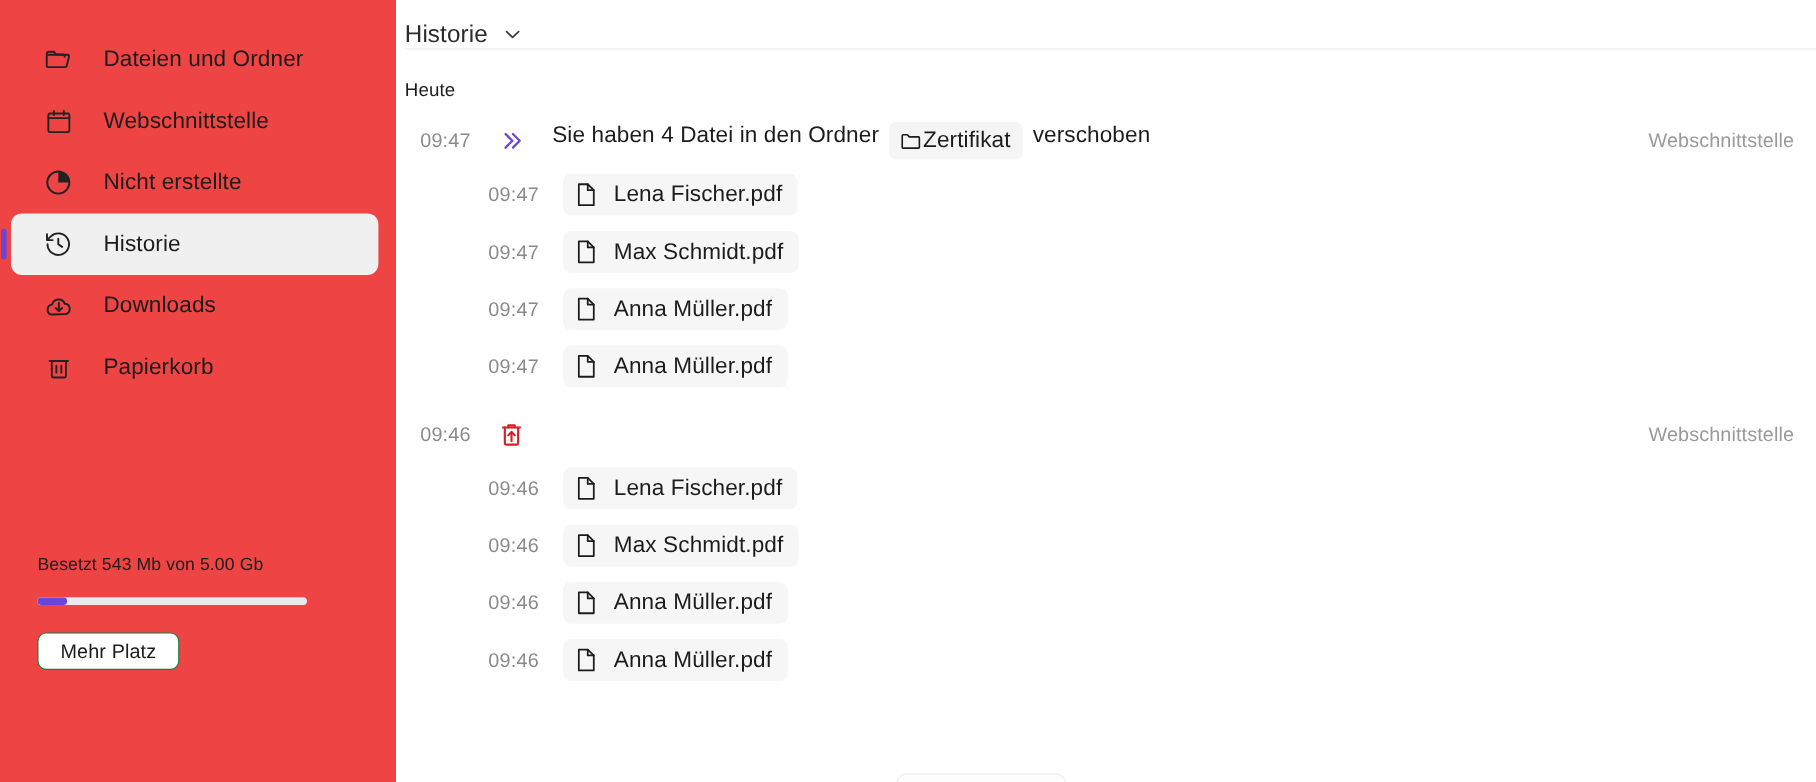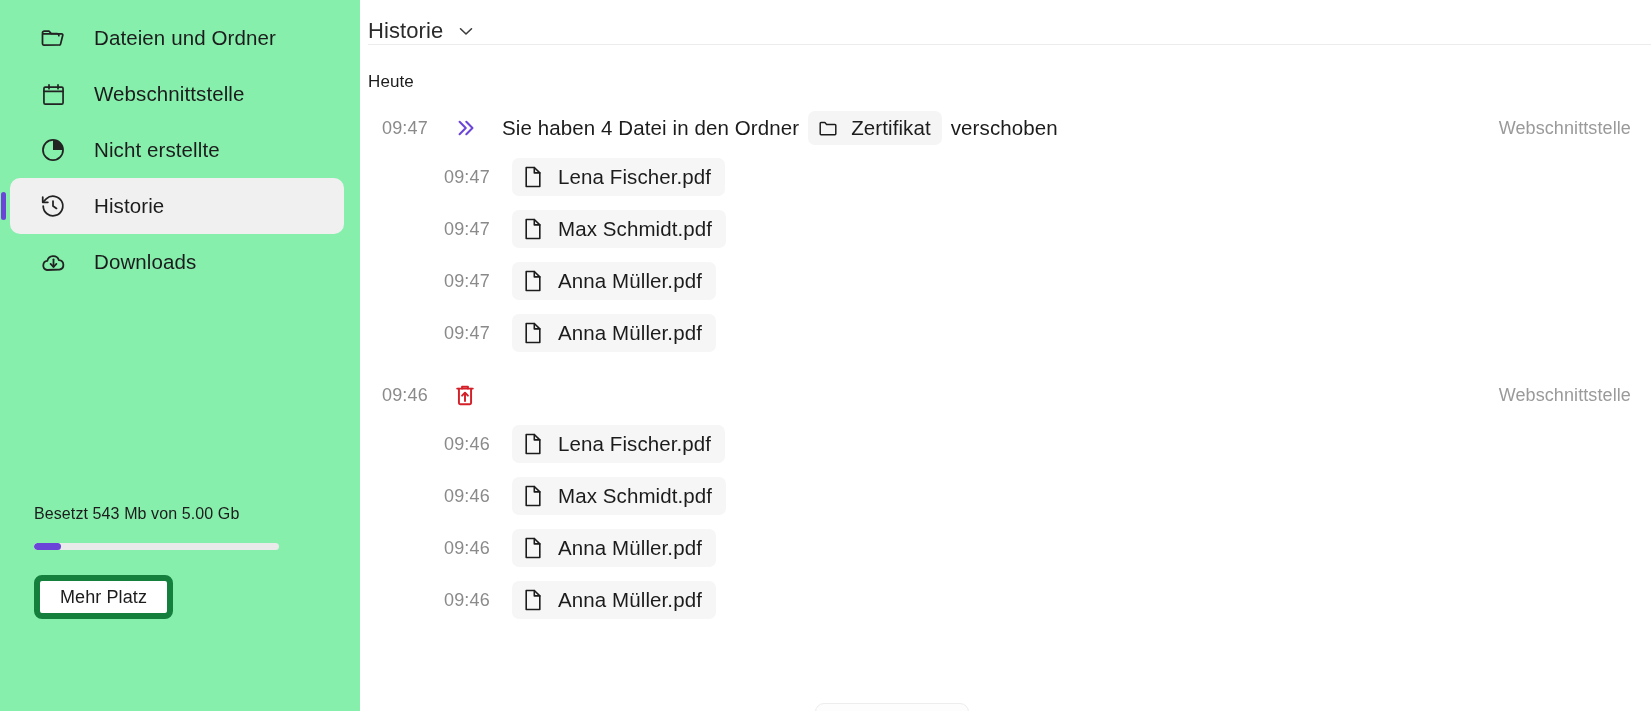--- a/index.html
+++ b/index.html
@@ -21,24 +21,24 @@
     width: 1651px;
     height: 711px;
     position: relative;
   }
 
   
   .sidebar {
     width: 360px;
     flex: 0 0 360px;
     height: 711px;
-    background: #86efac;
+    background: #ef4444;
     position: relative;
     box-sizing: border-box;
-    padding-top: 10px;
+    padding-top: 26px;
   }
   .nav-list {
     display: flex;
     flex-direction: column;
   }
   .nav-item {
     position: relative;
     display: flex;
     align-items: center;
     height: 56px;
@@ -105,23 +105,23 @@
   .progress-fill {
     height: 7px;
     border-radius: 4px;
     background: #6a45d8;
   }
   .more-space-btn {
     margin-top: 25px;
     display: inline-flex;
     align-items: center;
     justify-content: center;
-    height: 44px;
+    height: 34px;
     padding: 0 20px;
-    border: 6px solid #15803d;
+    border: 1px solid #15803d;
     border-radius: 8px;
     background: #ffffff;
     font-family: "Liberation Sans", sans-serif;
     font-size: 18px;
     color: #1c1c1c;
     cursor: pointer;
     letter-spacing: 0.1px;
   }
 
   
@@ -188,21 +188,21 @@
     margin-left: 22px;
     display: flex;
     align-items: center;
     justify-content: center;
   }
   .action-text {
     margin-left: 22px;
     font-size: 20.5px;
     color: #1c1c1c;
     display: flex;
-    align-items: center;
+    align-items: flex-start;
     white-space: nowrap;
     letter-spacing: 0.1px;
   }
   .chip {
     display: inline-flex;
     align-items: center;
     background: #f5f5f5;
     border-radius: 7px;
     padding: 5px 11px 5px 9px;
     margin: 0 9px;
@@ -211,21 +211,21 @@
   .chip .chip-icon {
     width: 22px;
     height: 24px;
     flex: 0 0 22px;
     display: flex;
     align-items: center;
     justify-content: center;
     color: #1c1c1c;
   }
   .chip .chip-label {
-    margin-left: 12px;
+    margin-left: 0;
     font-size: 20.5px;
     color: #1c1c1c;
     letter-spacing: 0.1px;
   }
   .action-source {
     position: absolute;
     right: 20px;
     font-size: 18px;
     color: #9a9a9a;
     letter-spacing: 0.1px;
@@ -340,20 +340,30 @@
         <span class="nav-icon">
           <svg width="29" height="29" viewBox="0 0 24 24" fill="none" stroke="currentColor" stroke-width="1.5" stroke-linecap="round" stroke-linejoin="round">
             <path d="M6.6 18.2A3.8 3.8 0 0 1 6.9 10.7a5 5 0 0 1 9.6-.6 3.9 3.9 0 0 1 .6 7.7z"></path>
             <path d="M12 9.4v6.1"></path>
             <path d="M9.6 13.2 12 15.6l2.4-2.4"></path>
           </svg>
         </span>
         <span class="nav-label">Downloads</span>
       </div>
 
+      <div class="nav-item">
+        <span class="nav-icon">
+          <svg width="27" height="27" viewBox="0 0 24 24" fill="none" stroke="currentColor" stroke-width="1.5" stroke-linecap="round" stroke-linejoin="round">
+            <path d="M4.6 6.4h14.8"></path>
+            <path d="M6.3 6.4v12.2c0 .6.5 1.1 1.1 1.1h9.2c.6 0 1.1-.5 1.1-1.1V6.4"></path>
+            <path d="M10 10.2v5.6M14 10.2v5.6"></path>
+          </svg>
+        </span>
+        <span class="nav-label">Papierkorb</span>
+      </div>
 
     </nav>
 
     <div class="storage">
       <div class="storage-text">Besetzt 543 Mb von 5.00 Gb</div>
       <div class="progress-track">
         <div class="progress-fill" id="storage-fill" style="width: 11%;"></div>
       </div>
       <button class="more-space-btn">Mehr Platz</button>
     </div>

